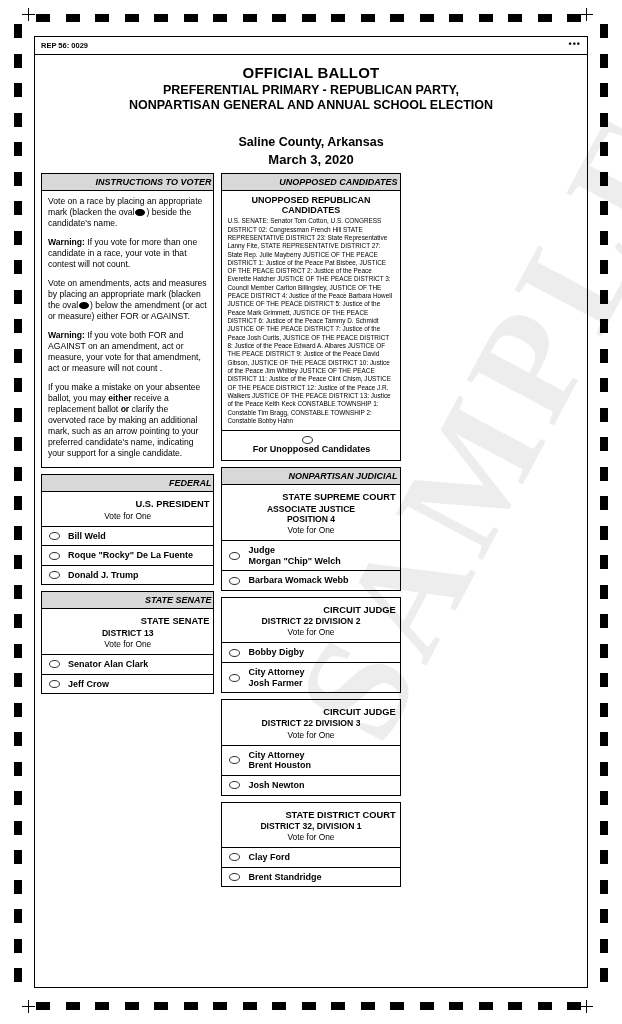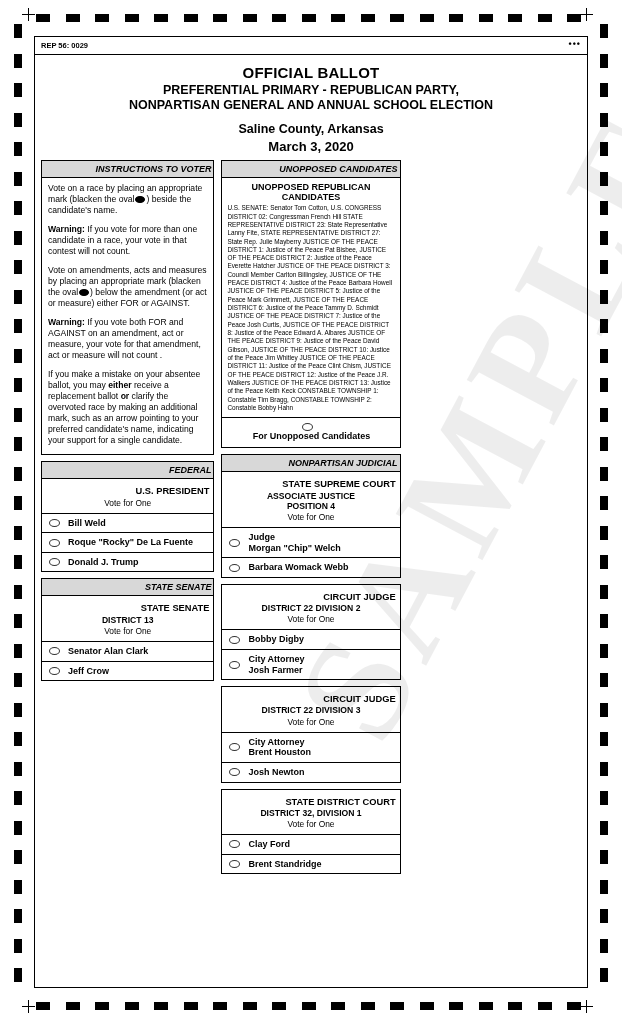--- a/index.html
+++ b/index.html
@@ -89,21 +89,21 @@
   }
   .head .t2 {
     font-size: 12.5px;
     font-weight: bold;
     margin-top: 2px;
     line-height: 1.18;
   }
   .head .t3 {
     font-size: 12.5px;
     font-weight: bold;
-    margin-top: 9px;
+    margin-top: 22px;
   }
   .head .t4 {
     font-size: 13px;
     font-weight: bold;
     margin-top: 3px;
   }
   .cols {
     display: flex;
     padding: 0 6px;
     box-sizing: border-box;

